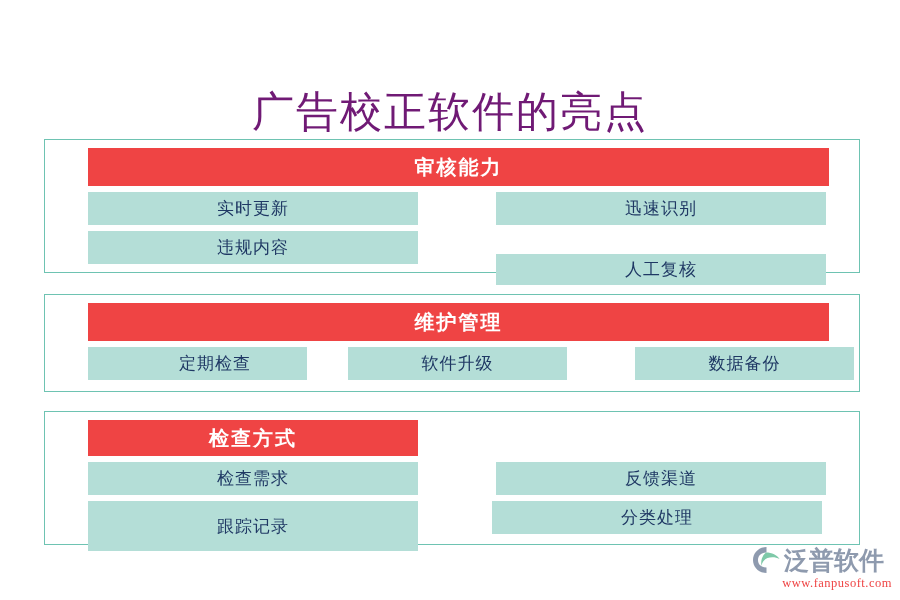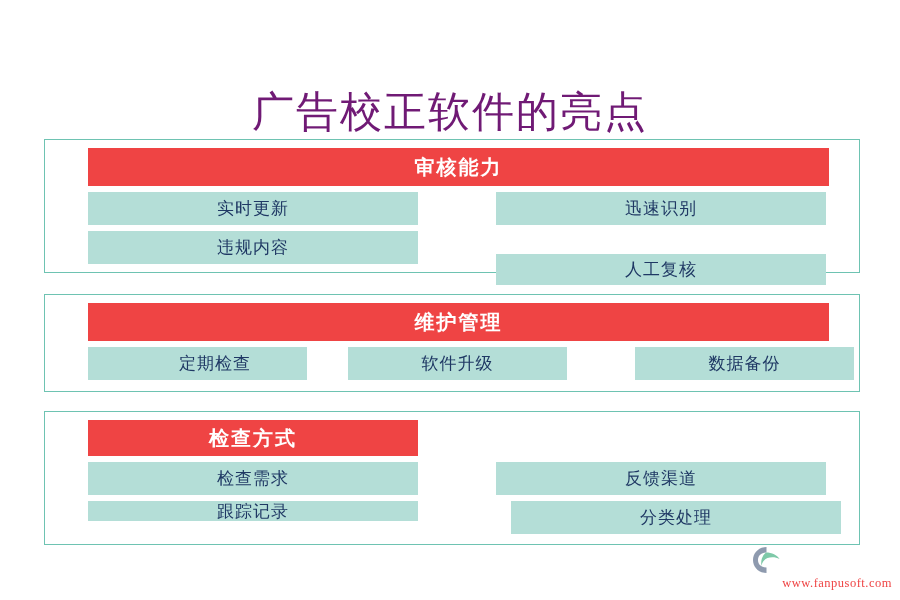--- a/index.html
+++ b/index.html
@@ -86,21 +86,21 @@
 
   
   #s2-header { left: 44px;  top: 303px; width: 741px; height: 38px; }
   #s2-c-0    { left: 44px;  top: 347px; width: 219px; height: 33px; padding-left: 35px; }
   #s2-c-1    { left: 304px; top: 347px; width: 219px; height: 33px; }
   #s2-c-2    { left: 564px; top: 347px; width: 219px; height: 33px; margin-left: 27px; }
 
   
   #s3a-header { left: 44px;  top: 420px; width: 330px; height: 36px; }
   #s3a-c-0    { left: 44px;  top: 462px; width: 330px; height: 33px; }
-  #s3a-c-1    { left: 44px;  top: 501px; width: 330px; height: 20px; }
+  #s3a-c-1    { left: 44px;  top: 501px; width: 330px; height: 50px; }
   #s3b-header { left: 452px; top: 420px; width: 330px; height: 36px; }
   #s3b-c-0    { left: 452px; top: 462px; width: 330px; height: 33px; }
   #s3b-c-1    { left: 452px; top: 501px; width: 330px; height: 33px; }
 
   
   #logo {
     position: absolute;
     left: 752px;
     top: 544px;
     width: 140px;
@@ -160,25 +160,26 @@
   <div class="cell" id="s2-c-1" style="left: 348px;">软件升级</div>
   <div class="cell" id="s2-c-2" style="left: 608px;">数据备份</div>
 
   <div class="section-box" id="section-3"></div>
 
   <div class="header-bar" id="s3a-header" style="left: 88px;">检查方式</div>
   <div class="cell" id="s3a-c-0" style="left: 88px;">检查需求</div>
   <div class="cell" id="s3a-c-1" style="left: 88px;">跟踪记录</div>
 
   <div class="cell" id="s3b-c-0" style="left: 496px;">反馈渠道</div>
-  <div class="cell" id="s3b-c-1" style="left: 511px;">分类处理</div>
+  <div class="cell" id="s3b-c-1" style="left: 492px;">分类处理</div>
 
   <div id="logo">
     <div id="logo-row">
       <svg id="logo-mark" viewBox="0 0 30 28">
         <path d="M14.5 1 C6.5 1 1 7 1 14 C1 21 6.5 27 14.5 27 L14.5 21.5 C9.5 21.5 6 18.5 6 14 C6 9.5 9.5 6.5 14.5 6.5 Z" fill="#8e9aae"></path>
         <path d="M14 6.5 C20 6.5 25 9 27.5 13 C24 11 19.5 10.5 15.5 12 C12 13.4 10 16.5 9.5 20 C8.5 15 10 9.5 14 6.5 Z" fill="#7ec9a8"></path>
       </svg>
+      <div id="logo-text">泛普软件</div>
     </div>
     <div id="logo-url">www.fanpusoft.com</div>
   </div>
 
 </div>
 
 </body></html>

